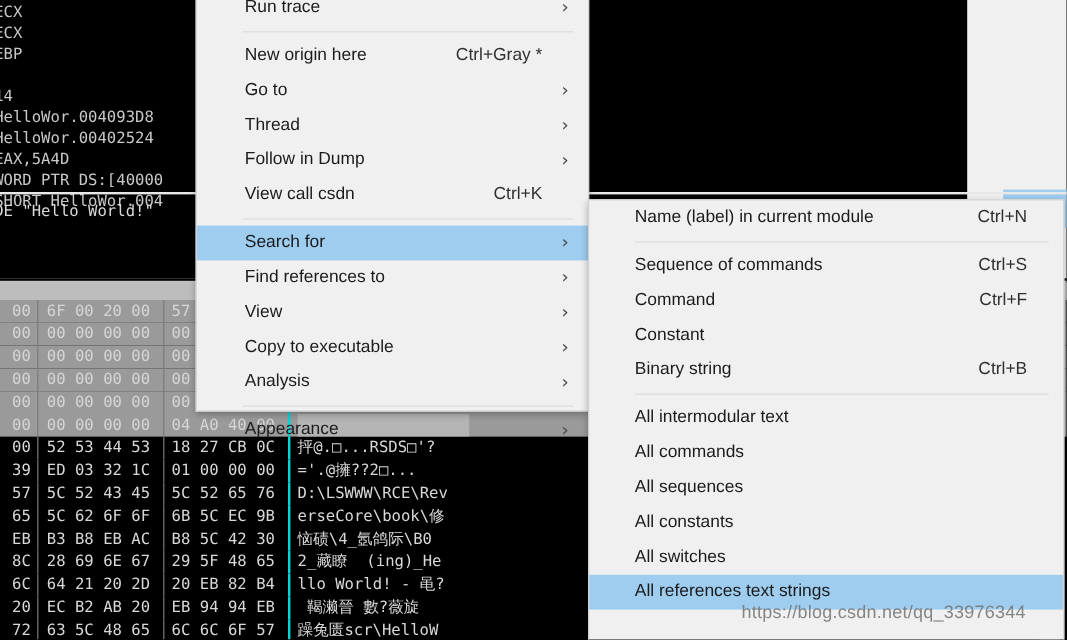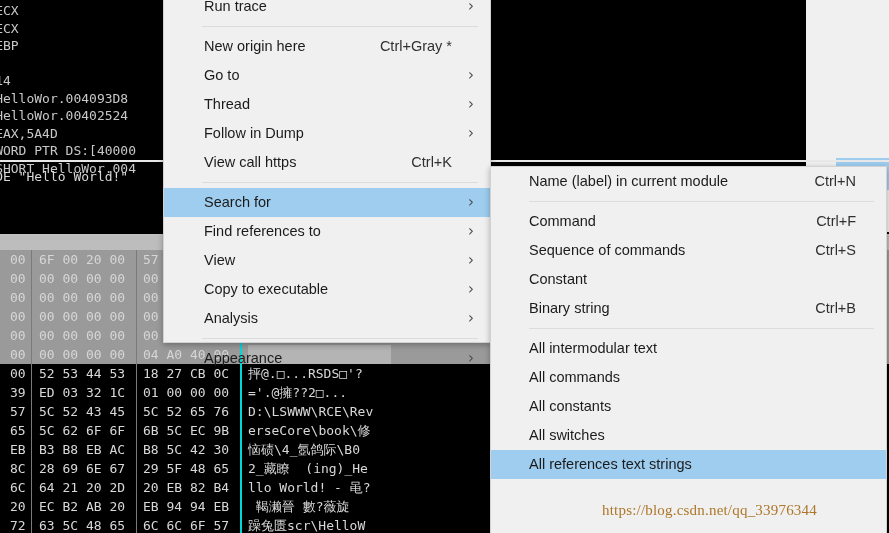--- a/index.html
+++ b/index.html
@@ -89,23 +89,23 @@
     position:absolute;right:16px;top:0;font-size:15px;color:#4a4a4a;
     font-family:"DejaVu Sans",sans-serif;
   }
   .mi.hl{background:#9ecdf0;}
   .sep{height:1px;margin:5px 12px 5px 38px;background:#dcdcdc;}
   #menu-sub .mi{padding-left:38px;}
   #menu-sub .mi .accel{right:30px;}
 
   
   .watermark{
-    position:absolute;left:602px;top:502px;
-    font-family:Liberation Serif, serif;font-size:15px;
-    color:#a16207;opacity:.85;letter-spacing:.2px;
+    position:absolute;left:618px;top:502px;
+    font-family:Liberation Sans, sans-serif;font-size:15px;
+    color:#737373;opacity:.85;letter-spacing:.2px;
     pointer-events:none;
   }
 
   
   .rscroll{position:absolute;left:866px;top:0;width:17px;height:533px;background:#f0f0f0;}
   .rscroll .thumb{position:absolute;left:0;top:196px;width:17px;height:42px;background:#cdcdcd;}
 </style>
 </head>
 <body>
 
@@ -147,39 +147,40 @@
 
 </div>
 
 <div class="menu" id="menu-main">
     <div class="mi"><span>Run trace</span><span class="arrow">›</span></div>
     <div class="sep"></div>
     <div class="mi"><span>New origin here</span><span class="accel">Ctrl+Gray *</span></div>
     <div class="mi"><span>Go to</span><span class="arrow">›</span></div>
     <div class="mi"><span>Thread</span><span class="arrow">›</span></div>
     <div class="mi"><span>Follow in Dump</span><span class="arrow">›</span></div>
-    <div class="mi"><span>View call https</span><span class="accel">Ctrl+K</span></div>
+    <div class="mi"><span>View call csdn</span><span class="accel">Ctrl+K</span></div>
     <div class="sep"></div>
     <div class="mi hl"><span>Search for</span><span class="arrow">›</span></div>
     <div class="mi"><span>Find references to</span><span class="arrow">›</span></div>
     <div class="mi"><span>View</span><span class="arrow">›</span></div>
     <div class="mi"><span>Copy to executable</span><span class="arrow">›</span></div>
     <div class="mi"><span>Analysis</span><span class="arrow">›</span></div>
     <div class="sep"></div>
     <div class="mi"><span>Appearance</span><span class="arrow">›</span></div>
   </div>
 
 <div class="menu" id="menu-sub">
     <div class="mi"><span>Name (label) in current module</span><span class="accel">Ctrl+N</span></div>
     <div class="sep"></div>
+    <div class="mi"><span>Sequence of commands</span><span class="accel">Ctrl+S</span></div>
     <div class="mi"><span>Command</span><span class="accel">Ctrl+F</span></div>
-    <div class="mi"><span>Sequence of commands</span><span class="accel">Ctrl+S</span></div>
     <div class="mi"><span>Constant</span></div>
     <div class="mi"><span>Binary string</span><span class="accel">Ctrl+B</span></div>
     <div class="sep"></div>
     <div class="mi"><span>All intermodular text</span></div>
     <div class="mi"><span>All commands</span></div>
+    <div class="mi"><span>All sequences</span></div>
     <div class="mi"><span>All constants</span></div>
     <div class="mi"><span>All switches</span></div>
     <div class="mi hl"><span>All references text strings</span></div>
   </div>
 
 <div class="watermark">https://blog.csdn.net/qq_33976344</div>
 
 </body></html>

